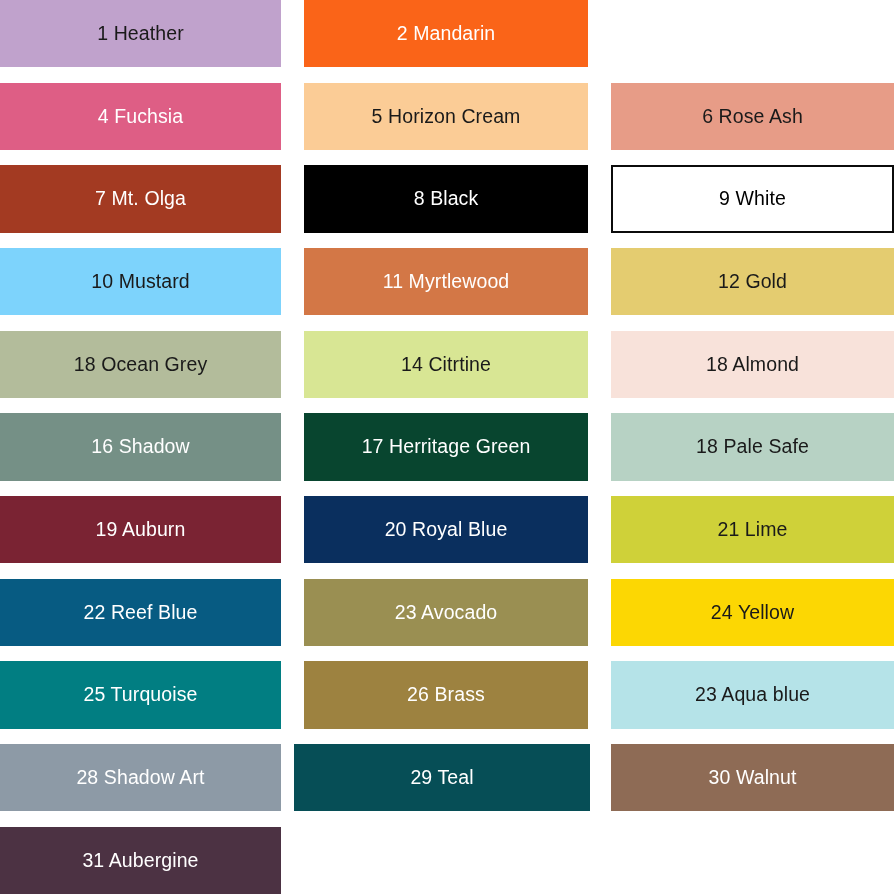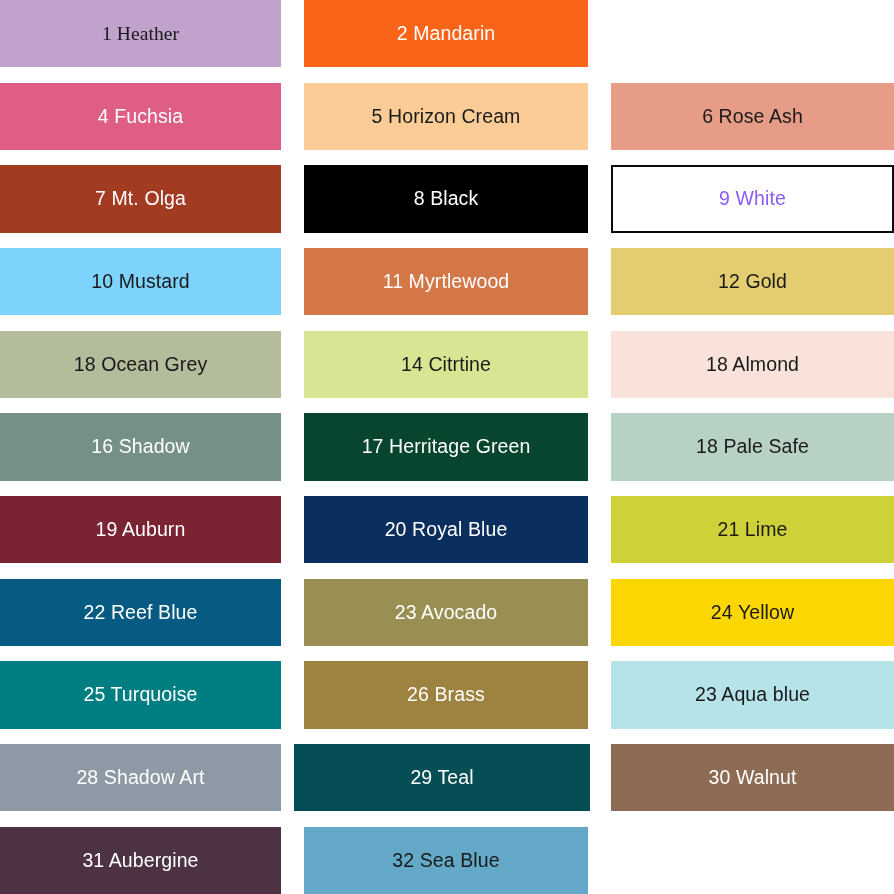--- a/index.html
+++ b/index.html
@@ -48,42 +48,42 @@
   .swatch.nudge-wide {
     margin-left: -10px;
     margin-right: -2px;
   }
 </style>
 </head>
 <body>
 
 <div id="palette-grid" style="background: rgb(255, 255, 255);">
     <div class="swatch" style="background: rgb(192, 162, 204); grid-area: 1 / 1;">
-      <span class="swatch-label" style="color: rgb(26, 26, 26); font-family: Liberation Serif, serif;">1 Heather</span>
+      <span class="swatch-label" style="color: rgb(26, 26, 26);">1 Heather</span>
     </div>
     <div class="swatch" style="background: rgb(250, 100, 24); grid-area: 1 / 2;">
       <span class="swatch-label" style="color: rgb(255, 255, 255);">2 Mandarin</span>
     </div>
     <div class="swatch" style="background: rgb(222, 94, 133); grid-area: 2 / 1;">
       <span class="swatch-label" style="color: rgb(255, 255, 255);">4 Fuchsia</span>
     </div>
     <div class="swatch" style="background: rgb(251, 204, 150); grid-area: 2 / 2;">
       <span class="swatch-label" style="color: rgb(26, 26, 26);">5 Horizon Cream</span>
     </div>
     <div class="swatch" style="background: rgb(231, 156, 135); grid-area: 2 / 3;">
       <span class="swatch-label" style="color: rgb(26, 26, 26);">6 Rose Ash</span>
     </div>
     <div class="swatch" style="background: rgb(163, 58, 34); grid-area: 3 / 1;">
       <span class="swatch-label" style="color: rgb(255, 255, 255);">7 Mt. Olga</span>
     </div>
     <div class="swatch" style="background: rgb(0, 0, 0); grid-area: 3 / 2;">
       <span class="swatch-label" style="color: rgb(255, 255, 255);">8 Black</span>
     </div>
     <div class="swatch outlined" style="background: rgb(255, 255, 255); grid-area: 3 / 3;">
-      <span class="swatch-label" style="color: #8b5cf6;">9 White</span>
+      <span class="swatch-label" style="color: #000000;">9 White</span>
     </div>
     <div class="swatch" style="background: #7dd3fc; grid-area: 4 / 1;">
       <span class="swatch-label" style="color: rgb(26, 26, 26);">10 Mustard</span>
     </div>
     <div class="swatch" style="background: rgb(211, 119, 70); grid-area: 4 / 2;">
       <span class="swatch-label" style="color: rgb(255, 255, 255);">11 Myrtlewood</span>
     </div>
     <div class="swatch" style="background: rgb(228, 204, 112); grid-area: 4 / 3; justify-content: center;">
       <span class="swatch-label" style="color: rgb(26, 26, 26);">12 Gold</span>
     </div>
@@ -137,16 +137,13 @@
     </div>
     <div class="swatch nudge-wide" style="background: rgb(6, 78, 86); grid-area: 10 / 2;">
       <span class="swatch-label" style="color: rgb(255, 255, 255);">29 Teal</span>
     </div>
     <div class="swatch" style="background: rgb(142, 107, 85); grid-area: 10 / 3;">
       <span class="swatch-label" style="color: rgb(255, 255, 255);">30 Walnut</span>
     </div>
     <div class="swatch" style="background: rgb(76, 50, 67); grid-area: 11 / 1;">
       <span class="swatch-label" style="color: rgb(255, 255, 255);">31 Aubergine</span>
     </div>
-    <div class="swatch" style="background: rgb(100, 170, 200); grid-area: 11 / 2;">
-      <span class="swatch-label" style="color: rgb(26, 26, 26);">32 Sea Blue</span>
-    </div>
   </div>
 
 </body></html>

